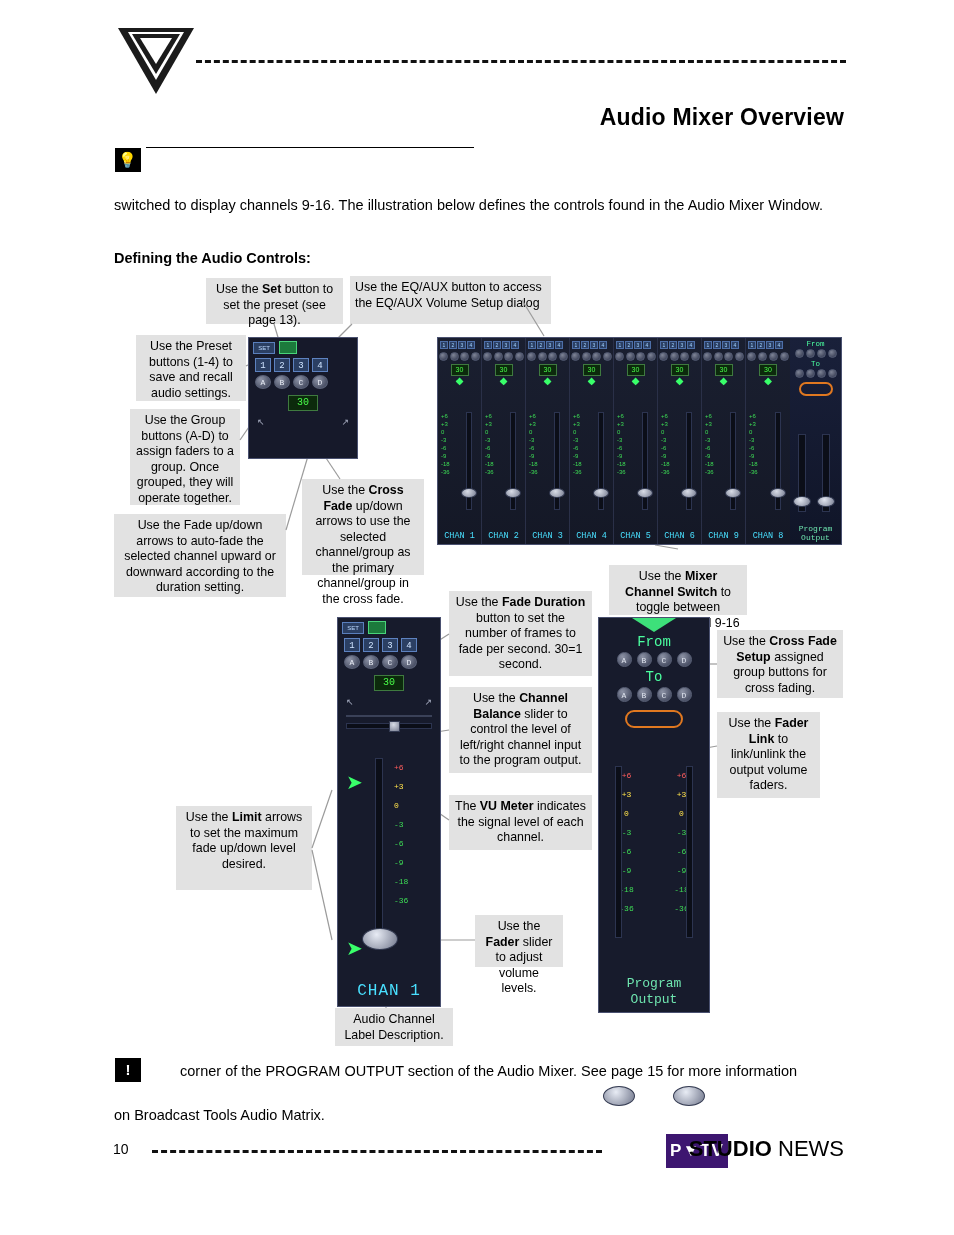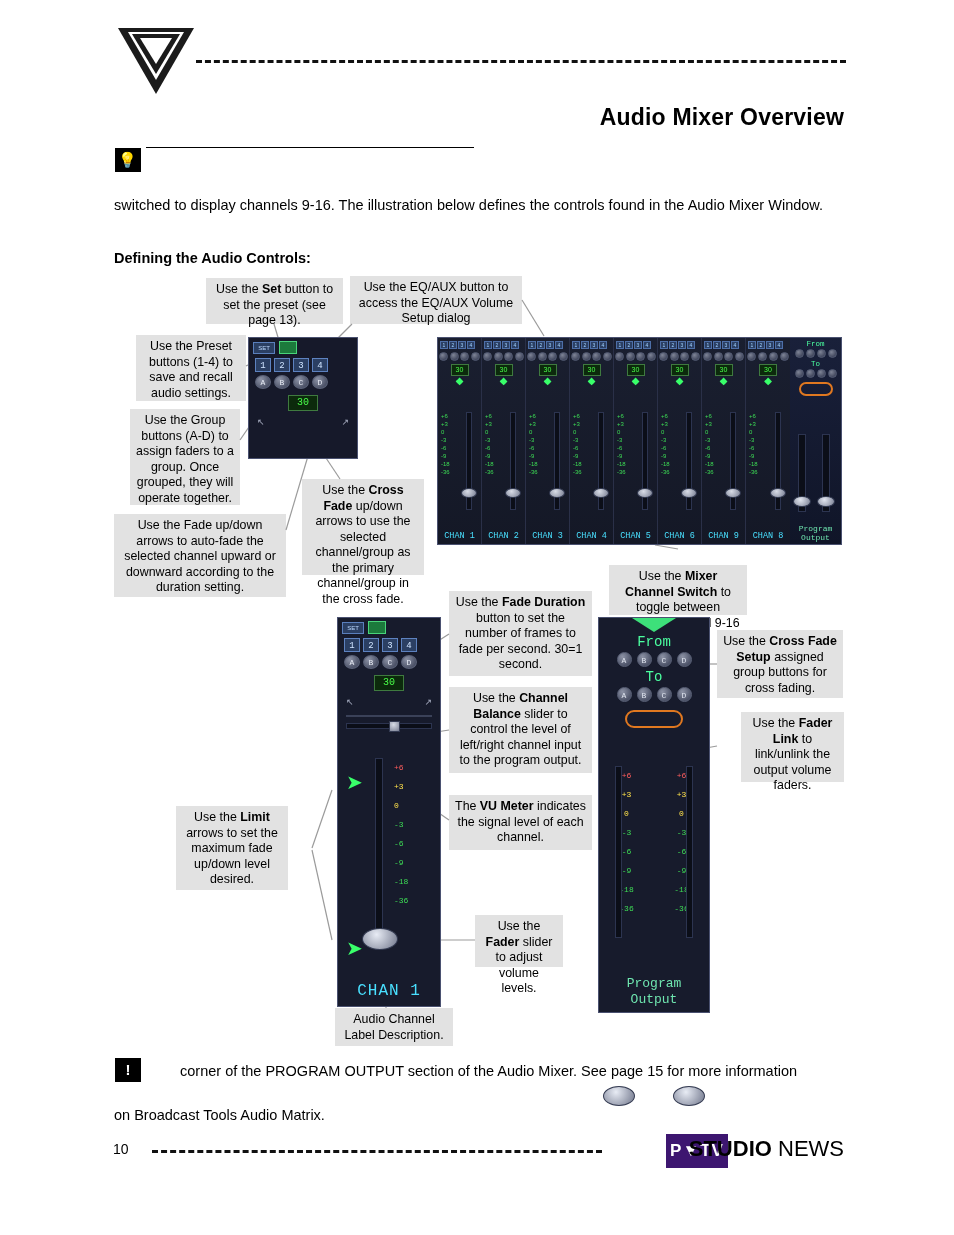--- a/index.html
+++ b/index.html
@@ -317,21 +317,21 @@
 </div>
 <div class="intro-wrap2">
   <span>switched to display channels 9-16.  The illustration below defines the controls found in the Audio Mixer</span>
   <span>Window.</span>
 </div>
 <div class="subhead">Defining the Audio Controls:</div>
 
 <div class="callout" style="left:206px; top:278px; width:137px; height:46px;">
   <span>Use the </span><b>Set</b><span> button to set the preset (see page 13).</span>
 </div>
-<div class="callout" style="left:350px; top:276px; width:172px; height:48px; text-align:center;">
+<div class="callout" style="left:350px; top:276px; width:201px; height:48px; text-align:left;">
   <span>Use the EQ/AUX button to access the EQ/AUX Volume Setup dialog</span>
 </div>
 <div class="callout" style="left:136px; top:335px; width:110px; height:66px;">
   <span>Use the Preset buttons (1-4) to save and recall audio settings.</span>
 </div>
 <div class="callout" style="left:130px; top:409px; width:110px; height:96px;">
   <span>Use the Group buttons (A-D) to assign faders to a group.  Once grouped, they will operate together.</span>
 </div>
 <div class="callout" style="left:114px; top:514px; width:172px; height:83px;">
   <span>Use the Fade up/down arrows to auto-fade the selected channel upward or downward according to the duration setting.</span>
@@ -345,30 +345,30 @@
 
 <div class="callout" style="left:449px; top:591px; width:143px; height:85px;">
   <span>Use the </span><b>Fade Duration</b><span> button to set the number of frames to fade per second. 30=1 second.</span>
 </div>
 <div class="callout" style="left:449px; top:687px; width:143px; height:86px;">
   <span>Use the </span><b>Channel Balance</b><span> slider to control the level of left/right channel input to the program output.</span>
 </div>
 <div class="callout" style="left:449px; top:795px; width:143px; height:55px;">
   <span>The </span><b>VU Meter</b><span> indicates the signal level of each channel.</span>
 </div>
-<div class="callout" style="left:176px; top:806px; width:112px; height:84px;">
+<div class="callout" style="left:176px; top:806px; width:136px; height:84px;">
   <span>Use the </span><b>Limit</b><span> arrows to set the maximum fade up/down level desired.</span>
 </div>
 <div class="callout" style="left:475px; top:915px; width:88px; height:52px;">
   <span>Use the </span><b>Fader</b><span> slider to adjust volume levels.</span>
 </div>
 <div class="callout" style="left:717px; top:630px; width:126px; height:68px;">
   <span>Use the </span><b>Cross  Fade Setup</b><span> assigned group buttons for cross fading.</span>
 </div>
-<div class="callout" style="left:717px; top:712px; width:103px; height:70px;margin-left:24px;">
+<div class="callout" style="left:717px; top:712px; width:103px; height:86px;">
   <span>Use the </span><b>Fader Link</b><span> to link/unlink the output volume faders.</span>
 </div>
 <div class="callout" style="left:335px; top:1008px; width:118px; height:38px;">
   <span>Audio Channel Label Description.</span>
 </div>
 
 <svg style="position:absolute; left:0; top:0; width:954px; height:1235px; pointer-events:none;">
   <g stroke="#9b9b9b" stroke-width="1.2" fill="none">
     <path d="M274,324 L280,344"></path>
     <path d="M352,324 L332,344"></path>

